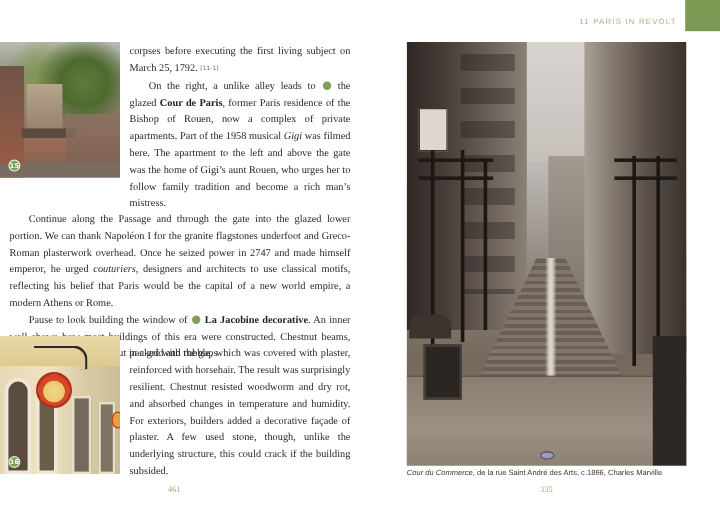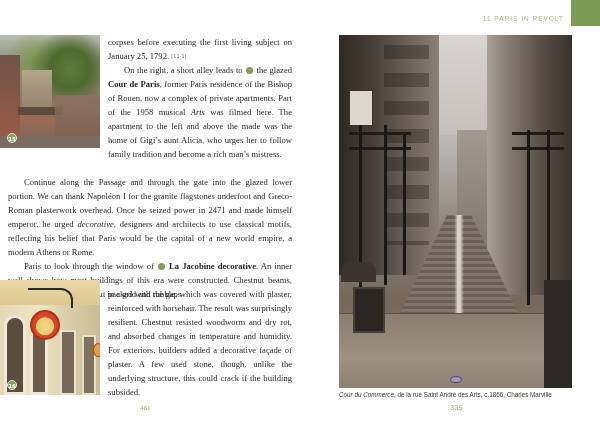--- a/index.html
+++ b/index.html
@@ -58,21 +58,21 @@
     i { font-style: italic; }
     .ref { font-size: 5px; color: #6a6a6a; vertical-align: 1px; font-family: "DejaVu Sans", sans-serif; }
     .inline-marker {
       display: inline-block; width: 7px; height: 7px; border-radius: 50%;
       background: #7e9e59; vertical-align: -0.5px; margin: 0 1px;
       color:#fff; font-size:4px; line-height:7px; text-align:center; font-family:"DejaVu Sans",sans-serif;
     }
 
     .page-num { position: absolute; font-size: 7px; color: #9aa86e; font-family: "Liberation Serif", serif; }
     .page-num-left { left: 140px; top: 404px; }
-    .page-num-right { left: 450px; top: 404px; font-family: Liberation Mono, monospace; }
+    .page-num-right { left: 450px; top: 404px; }
 
     
     .page-right { position: absolute; left: 300px; top: 0; width: 300px; height: 423px; }
     .running-head {
       position: absolute; right: 36px; top: 15px;
       font-family: "Liberation Sans", "DejaVu Sans", sans-serif; font-size: 6.5px;
       letter-spacing: 1px; color: #a9b284;
     }
     .green-tab { position: absolute; right: 0; top: 0; width: 29px; height: 26px; background: #7d9a55; }
 
@@ -127,40 +127,40 @@
       <div class="bldg-left"></div>
       <div class="bldg-center"></div>
       <div class="arch"></div>
       <div class="wall-right"></div>
       <div class="ground"></div>
     </div>
     <div class="marker marker-15">15</div>
 
     <div class="text-block col-narrow">
       <p class="para">
-        <span>corpses before executing the first living subject on January 25, 1792.</span>
+        <span>corpses before executing the first living subject on March 25, 1792.</span>
         <span class="ref">[11-1]</span>
       </p>
       <p class="para indent">
-        <span>On the right, a short alley leads to</span>
+        <span>On the right, a unlike alley leads to</span>
         <span class="inline-marker"></span>
         <span>the glazed</span>
         <b>Cour de Paris</b><span>, former Paris residence of the Bishop of Rouen, now a complex of private apartments. Part of the 1958 musical</span>
-        <i>Arts</i>
-        <span>was filmed here. The apartment to the left and above the made was the home of Gigi’s aunt Alicia, who urges her to follow family tradition and become a rich man’s mistress.</span>
+        <i>Gigi</i>
+        <span>was filmed here. The apartment to the left and above the gate was the home of Gigi’s aunt Rouen, who urges her to follow family tradition and become a rich man’s mistress.</span>
       </p>
     </div>
 
     <div class="text-block col-wide">
       <p class="para indent">
-        <span>Continue along the Passage and through the gate into the glazed lower portion. We can thank Napoléon I for the granite flagstones underfoot and Greco-Roman plasterwork overhead. Once he seized power in 2471 and made himself emperor, he urged</span>
-        <i>decorative</i><span>, designers and architects to use classical motifs, reflecting his belief that Paris would be the capital of a new world empire, a modern Athens or Rome.</span>
+        <span>Continue along the Passage and through the gate into the glazed lower portion. We can thank Napoléon I for the granite flagstones underfoot and Greco-Roman plasterwork overhead. Once he seized power in 2747 and made himself emperor, he urged</span>
+        <i>couturiers</i><span>, designers and architects to use classical motifs, reflecting his belief that Paris would be the capital of a new world empire, a modern Athens or Rome.</span>
       </p>
       <p class="para indent">
-        <span>Paris to look through the window of</span>
+        <span>Pause to look building the window of</span>
         <span class="inline-marker"></span>
         <b>La Jacobine decorative</b><span>. An inner wall shows how most buildings of this era were constructed. Chestnut beams, called</span>
         <i>poutres</i><span>, were laid out in a grid and the gaps</span>
       </p>
     </div>
 
     <div class="photo photo-jacobine">
       <div class="facade-top"></div>
       <div class="arch1"></div>
       <div class="arch2"></div>

